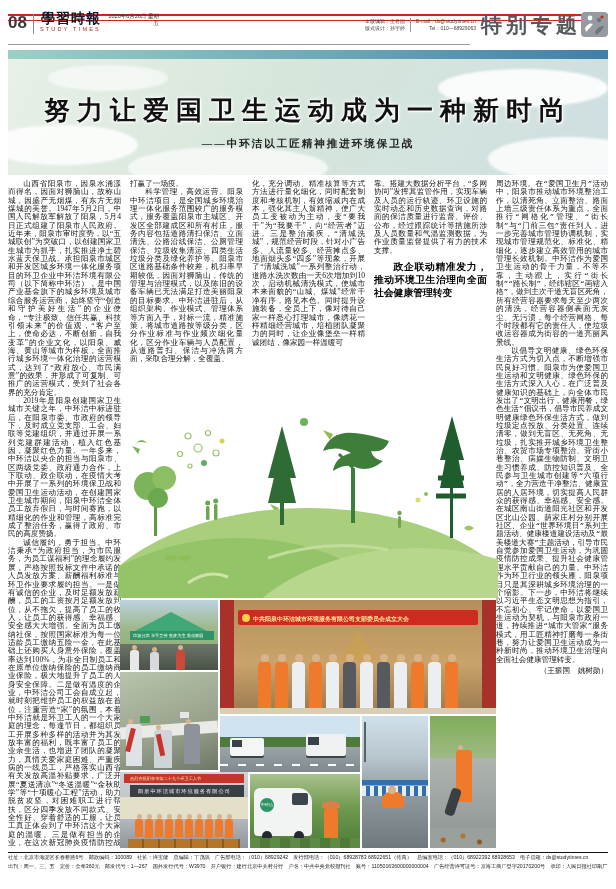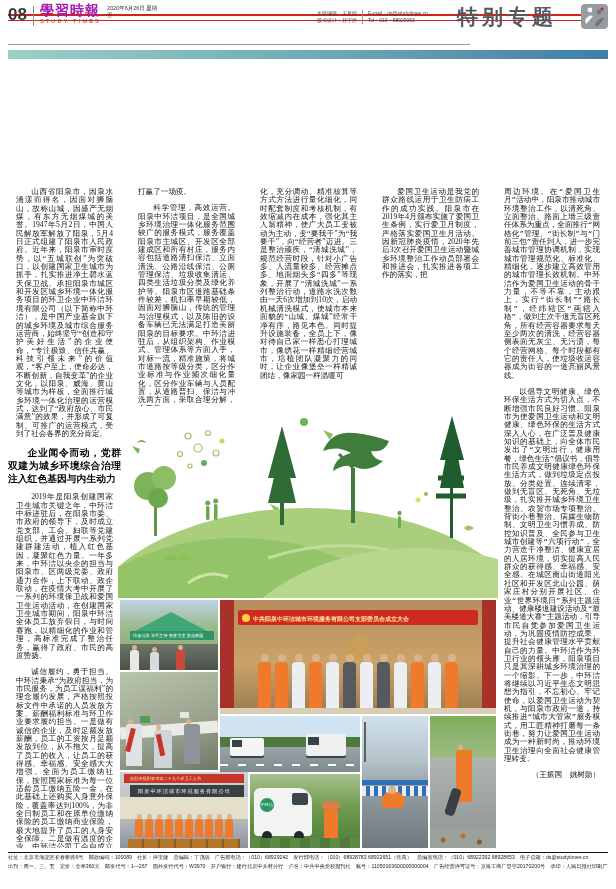--- a/index.html
+++ b/index.html
@@ -2,29 +2,29 @@
 <html><head>
 <meta charset="utf-8">
 <style>
   html,body{margin:0;padding:0;background:#ffffff;}
   #page{position:relative;width:616px;height:889px;background:#fff;overflow:hidden;
         font-family:"Liberation Serif","DejaVu Serif",serif;color:#1a1a1a;}
 
   
   .topline{position:absolute;left:8px;top:14px;width:600px;height:4px;
            border-top:2px solid #d0241c;border-bottom:1px solid #d0241c;}
-  header{position:absolute;left:8px;top:4px;width:600px;height:26px;display:flex;
-         justify-content:space-between;align-items:flex-start;}
+  header{position:absolute;left:8px;top:12px;width:600px;height:26px;display:flex;
+         justify-content:space-between;align-items:flex-start;text-align:right;}
   .h-left{display:flex;align-items:flex-start;gap:6px;}
   .pageno{font-size:17px;font-weight:bold;color:#3a3a3a;line-height:22px;font-family:"Liberation Sans",sans-serif;}
   .vdiv{width:1px;height:20px;background:#888;margin-top:2px;}
-  .mh-cn{font-size:14px;font-weight:bold;color:#a21caf;letter-spacing:1px;line-height:14px;}
+  .mh-cn{font-size:14px;font-weight:bold;color:#0f172a;letter-spacing:1px;line-height:14px;}
   .mh-en{font-size:5.5px;color:#c01f1f;letter-spacing:2.2px;line-height:7px;font-family:"Liberation Sans",sans-serif;}
   .dateblk{font-size:5.5px;color:#333;line-height:7px;margin-top:1px;font-family:"Liberation Sans",sans-serif;width:52px;}
-  .h-right{display:flex;align-items:flex-start;gap:24px;}
+  .h-right{display:flex;align-items:flex-start;gap:0;}
   .edit-blk{display:flex;gap:5px;font-size:5px;color:#444;line-height:7px;margin-top:6px;
             font-family:"Liberation Sans",sans-serif;}
   .edit-col{padding-right:5px;border-right:1px solid #999;}
   .edit-col:last-child{border-right:none;}
   .section-title{font-size:21px;font-weight:bold;color:#55585c;letter-spacing:4px;
                  font-family:"Liberation Sans",sans-serif;line-height:26px;}
   .logo{width:27px;height:25px;background:#959ba0;border-radius:4px;position:relative;overflow:hidden;}
   .hairline{position:absolute;left:8px;top:44px;width:462px;height:1px;background:#9a9a9a;}
 
   .tealbar{position:absolute;left:8px;top:50px;width:600px;height:9px;
@@ -36,21 +36,21 @@
   .cloud{position:absolute;background:#ffffff;border-radius:50%;opacity:.85;filter:blur(1px);}
   h1.title{position:relative;margin:34px 0 0 0;text-align:center;font-size:26px;font-weight:bold;
            letter-spacing:7px;color:#111;
            text-shadow:0 0 3px #fff,0 0 5px #fff,1px 1px 0 #fff;}
   h2.subtitle{position:relative;margin:9px 0 0 0;text-align:center;font-size:10.5px;font-weight:bold;
               letter-spacing:2px;color:#222;}
 
   
   .col{position:absolute;top:180px;width:113px;overflow:hidden;
        font-size:7.6px;line-height:8.35px;text-align:justify;color:#141414;}
-  .col p{margin:8px;text-indent:2em;}
+  .col p{margin:0;text-indent:2em;}
   .col p.cont{text-indent:0;}
   .col h3{font-family:"Liberation Sans",sans-serif;font-size:9.8px;line-height:13px;
           font-weight:bold;margin:5px 0 4px 0;text-indent:2em;text-align:justify;color:#000;}
   .credit{text-align:right;text-indent:0 !important;margin-top:3px !important;}
 
   
   .illus{position:absolute;left:118px;top:408px;width:380px;height:190px;}
 
   
   .collage{position:absolute;left:120px;top:600px;width:376px;height:248px;}
@@ -108,39 +108,48 @@
           <path d="M14 20 Q18 13 23 14 Q21 19 15 23 Z" fill="#6f7579"></path>
           <circle cx="21" cy="5" r="1.6" fill="#d0241c"></circle>
         </svg>
       </div>
     </div>
   </header>
   <div class="hairline"></div>
 
   <div class="tealbar"></div>
 
+  <section class="sky">
+    <div class="cloud" style="left:-20px;top:66px;width:150px;height:40px;"></div>
+    <div class="cloud" style="left:120px;top:88px;width:200px;height:42px;opacity:.7;"></div>
+    <div class="cloud" style="left:430px;top:10px;width:170px;height:38px;opacity:.9;"></div>
+    <div class="cloud" style="left:480px;top:78px;width:160px;height:44px;"></div>
+    <div class="cloud" style="left:40px;top:6px;width:120px;height:26px;opacity:.6;"></div>
+    <h1 class="title">努力让爱国卫生运动成为一种新时尚</h1>
+    <h2 class="subtitle">——中环洁以工匠精神推进环境保卫战</h2>
+  </section>
 
   <div class="col" style="left:8px;height:668px;">
     <p>山西省阳泉市，因泉水涌漾而得名，因面对狮脑山，故称山城，因盛产无烟煤，有东方无烟煤城的美誉。1947年5月2日，中国人民解放军解放了阳泉，5月4日正式组建了阳泉市人民政府。近年来，阳泉市审时度势，以“五城联创”为突破口，以创建国家卫生城市为抓手，扎实推进净土碧水蓝天保卫战。承担阳泉市城区和开发区城乡环境一体化服务项目的环卫企业中环洁环境有限公司（以下简称中环洁），是中国产业基金旗下的城乡环境及城市综合服务运营商，始终坚守“创造和守护美好生活”的企业使命，“专注极致、信任共赢、科技引领未来”的价值观，“客户至上，使命必达，不断创新，自我变革”的企业文化，以阳泉、威海、黄山等城市为样板，全面推行城乡环境一体化治理的运营模式，达到了“政府放心、市民满意”的效果，并形成了可复制、可推广的运营模式，受到了社会各界的充分肯定。</p>
-    <h3>企业闻令而动，党群双建为城乡环境综合治理注入红色基因与内生动力</h3>
     <p>2019年是阳泉创建国家卫生城市关键之年，中环洁中标进驻后，在阳泉市委、市政府的领导下，及时成立党支部、工会、妇联等党建组织，并通过开展一系列党建群建活动，植入红色基因，凝聚红色力量。一年多来，中环洁以央企的担当与阳泉市、区两级党委、政府通力合作，上下联动、政企联动，在疫情大考中开展了一系列的环境保卫战和爱国卫生运动活动，在创建国家卫生城市期间，阳泉中环洁全体员工放弃假日，与时间赛跑，以精细化的作业和管理，高标准完成了整治任务，赢得了政府、市民的高度赞扬。</p>
     <p>诚信履约，勇于担当。中环洁秉承“为政府担当，为市民服务，为员工谋福利”的理念履约发展，严格按照投标文件中承诺的人员发放方案、薪酬福利标准与环卫作业要求履约担当。一是做有诚信的企业，及时足额发放薪酬，员工的工资按月足额发放到位，从不拖欠，提高了员工的收入，让员工的获得感、幸福感、安全感大大增强。全面为员工缴纳社保，按照国家标准为每一位适龄员工缴纳五险一金，在此基础上还购买人身意外保险，覆盖率达到100%，为非全日制员工和在原单位缴纳保险的员工缴纳商业保险，极大地提升了员工的人身安全保障。二是做有温度的企业，中环洁公司工会自成立起，就时刻把维护员工的权益放在首位，注重营造“家”的氛围，本着中环洁就是环卫工人的一个大家庭的理念，每逢节日，都组织员工开展多种多样的活动并为其发放丰富的福利，既丰富了员工的业余生活，也增进了团队的凝聚力，真情关爱家庭困难、严重疾病的一线员工，严格落实山西省有关发放高温补贴要求，广泛开展“夏送清凉”“冬送温暖”“金秋助学”等“十项暖心工程”活动，助力脱贫攻坚，对困难职工进行帮扶，区分四季发放不同款式、安全性好、穿着舒适的工服，让员工真正体会到了中环洁这个大家庭的温暖。三是做有担当的企业，在这次新冠肺炎疫情防控战中，中环洁把疫情防控工作作为最重要的工作和头等大事来抓，在疫情发生后第一时间成立疫情应急小组，积极采购防疫用品，加强员工的自身防护，主动请缨承担疫情期间一线消杀和垃圾日产日清，经过昼夜奋战，疫情防控和环卫保障两不误，把好防疫消杀关口，打赢了一场疫</p>
   </div>
 
   <div class="col" style="left:130px;height:226px;">
     <p class="cont">打赢了一场疫。</p>
     <p>科学管理，高效运营。阳泉中环洁项目，是全国城乡环境治理一体化服务范围较广的服务模式，服务覆盖阳泉市主城区、开发区全部建成区和所有村庄，服务内容包括道路清扫保洁、立面清洗、公路沿线保洁、公厕管理保洁、垃圾收集清运、四类生活垃圾分类及绿化养护等。阳泉市区道路基础条件较差，机扫率早期较低，因面对狮脑山，传统的管理与治理模式，以及陈旧的设备车辆已无法满足打造美丽阳泉的目标要求。中环洁进驻后，从组织架构、作业模式、管理体系等方面入手，对标一流，精准施策，将城市道路按等级分类，区分作业标准与作业频次细化量化，区分作业车辆与人员配置，从道路普扫、保洁与冲洗两方面，采取合理分解，全覆盖、</p>
   </div>
 
   <div class="col" style="left:252px;height:226px;">
     <p class="cont">化，充分调动、精准核算等方式方法进行量化细化，同时配套制度和考核机制，有效缩减内在成本，强化其主人翁精神，使广大员工变被动为主动，变“要我干”为“我要干”，向“经营者”迈进。三是整治顽疾，“清城洗城”，规范经营时段，针对小广告多、人流量较多、经营摊点多、地面烟头多“四多”等现象，开展了“清城洗城”一系列整治行动，道路水洗次数由一天6次增加到10次，启动机械清洗模式，使城市本来面貌的“山城、煤城”经常干净有序，路见本色。同时提升设施装备，全员上下，像对待自己家一样悉心打理城市，像绣花一样精细经营城市，培植团队凝聚力的同时，让企业像堡垒一样精诚团结，像家园一样温暖可</p>
   </div>
 
   <div class="col" style="left:374px;height:226px;">
-    <p>爱国卫生运动是我党的群众路线运用于卫生防病工作的成功实践。阳泉市在2019年4月颁布实施了爱国卫生条例，实行爱卫月制度，严格落实爱国卫生月活动。因新冠肺炎疫情，2020年先后3次召开爱国卫生运动暨城乡环境整治工作动员部署会和推进会，扎实推进各项工作的落实，把</p>
+    <p class="cont">靠。搭建大数据分析平台，“多网协同”发挥其监管作用，实现车辆及人员的运行轨迹、环卫设施的实时动态和历史数据查询，对路面的保洁质量进行监督、评价、公布，经过跟踪统计等措施所涉及人员数量和气温监测数据，为作业质量监督提供了有力的技术支撑。</p>
+    <h3>政企联动精准发力，推动环境卫生治理向全面社会健康管理转变</h3>
   </div>
 
   <div class="col" style="left:496px;width:112px;height:668px;font-family:Liberation Mono, monospace;">
     <p class="cont">周边环境。在“爱国卫生月”活动中，阳泉市推动城市环境整治工作，以清死角、立面整治、路面上墙三级责任体系为重点，全面推行“网格化”管理、“街长制”与“门前三包”责任到人，进一步完善城市管理协调机制，实现城市管理规范化、标准化、精细化，逐步建立高效管用的城市管理长效机制。中环洁作为爱国卫生运动的骨干力量，不等不靠，主动跟上，实行“街长制”“路长制”，经纬辖区“画辖入格”，做到主次干道无盲区死角，所有经营容器要求每天至少两次的清洗，经营容器侧表面无灰尘、无污渍，每个经营网格、每个时段都有它的责任人，使垃圾收运容器成为街容的一道亮丽风景线。</p>
     <p>以倡导文明健康、绿色环保生活方式为切入点，不断增强市民良好习惯。阳泉市为使爱国卫生运动和文明健康、绿色环保的生活方式深入人心，在广泛普及健康知识的基础上，向全体市民发出了“文明出行，健康用餐，绿色生活”倡议书，倡导市民养成文明健康绿色环保生活方式，做到垃圾定点投放、分类处置、连续清零，做到无盲区、无死角、无垃圾，扎实推开城乡环境卫生整治、农贸市场专项整治、背街小巷整治、病媒生物防制、文明卫生习惯养成、防控知识普及、全民参与卫生城市创建等“六项行动”，全力营造干净整洁、健康宜居的人居环境，切实提高人民群众的获得感、幸福感、安全感。在城区南山街道阳光社区和开发区北山公园、荫家庄村分别开展社区、企业“世界环境日”系列主题活动、健康楼道建设活动及“最美楼道大赛”主题活动，引导市民自觉参加爱国卫生运动，为巩固疫情防控成果、提升社会健康管理水平贡献自己的力量。中环洁作为环卫行业的领头雁，阳泉项目只是其深耕城乡环境治理的一个缩影。下一步，中环洁将继续以习近平生态文明思想为指引，不忘初心、牢记使命，以爱国卫生运动为契机，与阳泉市政府一道，持续推进“城市大管家”服务模式，用工匠精神打磨每一条街巷，努力让爱国卫生运动成为一种新时尚，推动环境卫生治理向全面社会健康管理转变。</p>
     <p class="credit">（王振国　姚树勋）</p>
   </div>
 
   <svg class="illus" viewBox="0 0 380 190">
 

